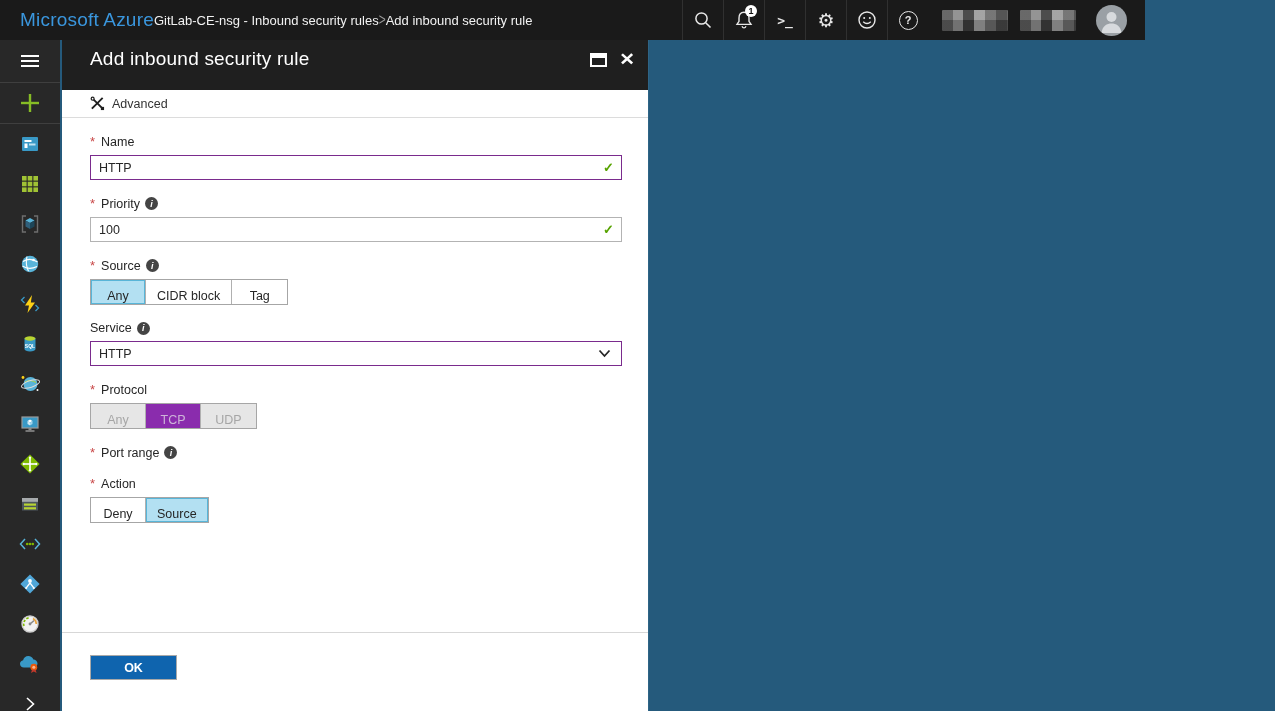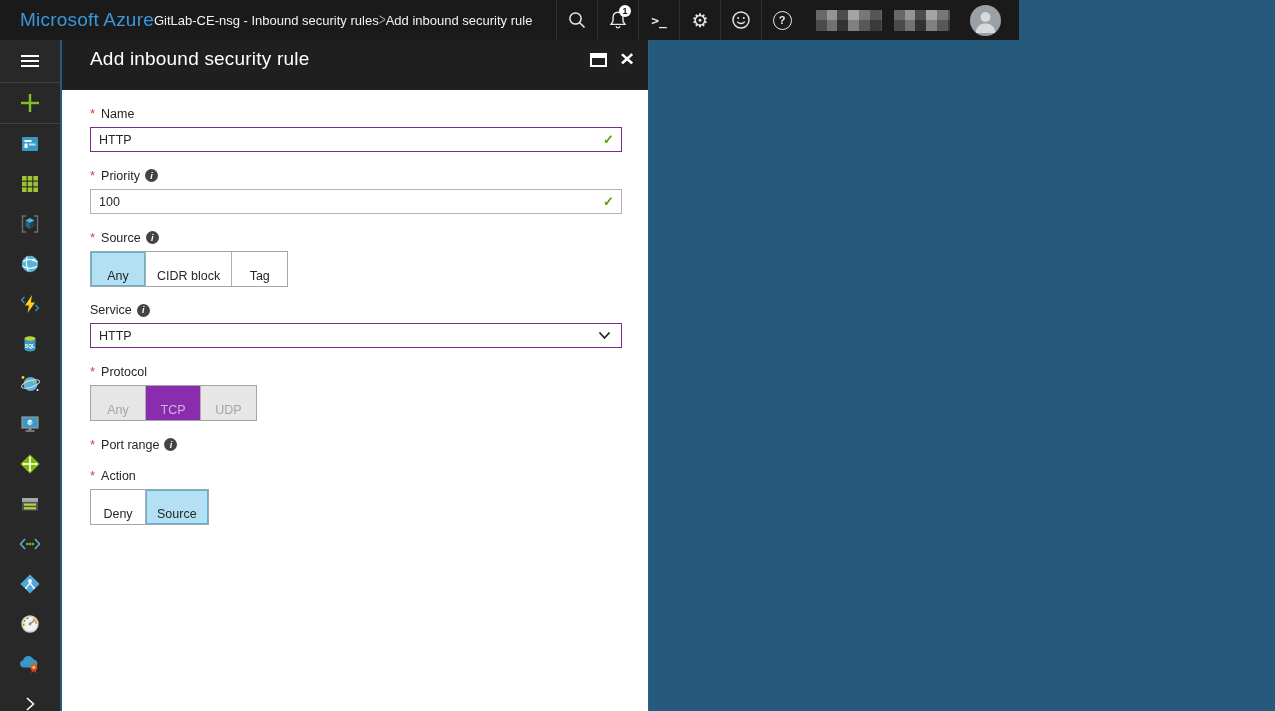--- a/index.html
+++ b/index.html
@@ -1,20 +1,20 @@
 <!DOCTYPE html>
 <html><head>
 <meta charset="utf-8">
 <style>
   * { margin:0; padding:0; box-sizing:border-box; }
   html,body { width:1275px; height:711px; overflow:hidden; background:#255a7c;
               font-family:"Liberation Sans", sans-serif; }
 
   
-  .topbar { position:absolute; left:0; top:0; width:1019px; height:40px;
+  .topbar { position:absolute; left:0; top:0; width:1145px; height:40px;
             background:#1a1a1a; display:flex; align-items:center; z-index:30; }
   .logo { color:#3a96dd; font-size:19px; margin-left:20px; letter-spacing:.2px; white-space:nowrap; }
   .breadcrumb { display:flex; align-items:flex-start; }
   .crumb { color:#f2f2f2; font-size:13px; white-space:nowrap; }
   .crumb-sep { color:#9a9a9a; font-size:12px; transform:scaleY(1.3); display:inline-block; }
   .topbar-right { position:absolute; right:0; top:0; height:40px; display:flex; align-items:center; }
   .tb-cell { width:41px; height:40px; display:flex; align-items:center; justify-content:center;
              border-left:1px solid #303030; position:relative; cursor:pointer; }
   .tb-cell:last-of-type { border-right:1px solid #303030; }
   .badge { position:absolute; top:5px; right:7px; width:12px; height:12px; border-radius:50%;
@@ -67,22 +67,22 @@
   .txt { width:532px; height:25px; border:1px solid #b3b3b3; padding:0 26px 0 8px; font-size:12.5px;
          color:#262626; font-family:"Liberation Sans", sans-serif; outline:none; background:#fff; }
   .txt.dirty { border:1px solid #7a2b8d; }
   .txt.disabled { background:#eaeaea; border:1px solid #b3b3b3; color:#9a9a9a; }
   .valid-mark { position:absolute; right:8px; top:5px; color:#57a300; font-size:13px; font-weight:bold; }
   .select { width:532px; height:25px; border:1px solid #7a2b8d; display:flex; align-items:center;
             padding:0 10px 0 8px; font-size:12.5px; color:#262626; cursor:pointer; background:#fff; }
   .select .sel-val { flex:1; }
 
   .toggle { display:inline-flex; border:1px solid #a6a6a6; }
-  .tg-opt { min-width:55px; height:34px; line-height:24px; text-align:center; font-size:12.5px;
-            color:#262626; background:#fff; padding:12px 11px; border-right:1px solid #b0b0b0;
+  .tg-opt { min-width:55px; height:24px; line-height:24px; text-align:center; font-size:12.5px;
+            color:#262626; background:#fff; padding:4px 11px; border-right:1px solid #b0b0b0;
             cursor:pointer; }
   .tg-opt:last-child { border-right:none; }
   .tg-opt.sel-blue { background:#b3e0f2; box-shadow:inset 0 0 0 1px #58b5d8; }
   .toggle.disabled .tg-opt { background:#e6e6e6; color:#a6a6a6; cursor:default; }
   .toggle.disabled .tg-opt.sel-purple { background:#8a2cad; color:#cdb4d8;text-align:center; }
 
   .blade-footer { position:absolute; left:0; bottom:0; width:586px; height:79px; background:#fff;
                   border-top:1px solid #d7d7d7; padding:22px 0 0 28px; }
   .ok-btn { width:87px; height:25px; background:#0f64ae; color:#fff; font-size:12.5px; font-weight:bold;
             border:1px solid #a9a9a9; cursor:pointer; font-family:"Liberation Sans", sans-serif; }
@@ -298,20 +298,32 @@
 
 <div class="blade">
   <div class="blade-header">
     <div class="blade-title">Add inbound security rule</div>
     <div class="blade-ctrls">
       <div class="maxi"></div>
       <div class="closex">✕</div>
     </div>
   </div>
 
+  <div class="blade-toolbar">
+    <div class="advanced-btn">
+      <svg width="15" height="15" viewBox="0 0 16 16">
+        <path d="M2 2 L13.5 13.5" stroke="#1f1f1f" stroke-width="2"></path>
+        <path d="M13.5 2 L2 13.5" stroke="#1f1f1f" stroke-width="2"></path>
+        <circle cx="2.8" cy="2.8" r="2.2" fill="#1f1f1f"></circle>
+        <circle cx="2.8" cy="2.8" r="0.9" fill="#fff"></circle>
+        <rect x="11.6" y="11.6" width="3.4" height="3.4" fill="#1f1f1f"></rect>
+      </svg>
+      <span>Advanced</span>
+    </div>
+  </div>
 
   <div class="blade-form">
 
     <div class="field">
       <div class="field-label">
         <span class="req">*</span>
         <span>Name</span>
       </div>
       <div class="input-wrap">
         <input class="txt dirty" type="text" value="HTTP" style="">
@@ -383,15 +395,18 @@
         <span>Action</span>
       </div>
       <div class="toggle">
         <span class="tg-opt">Deny</span>
         <span class="tg-opt sel-blue">Source</span>
       </div>
     </div>
 
   </div>
 
+  <div class="blade-footer">
+    <button class="ok-btn">OK</button>
+  </div>
 </div>
 
 <div class="dimmed-area"></div>
 
 </body></html>

